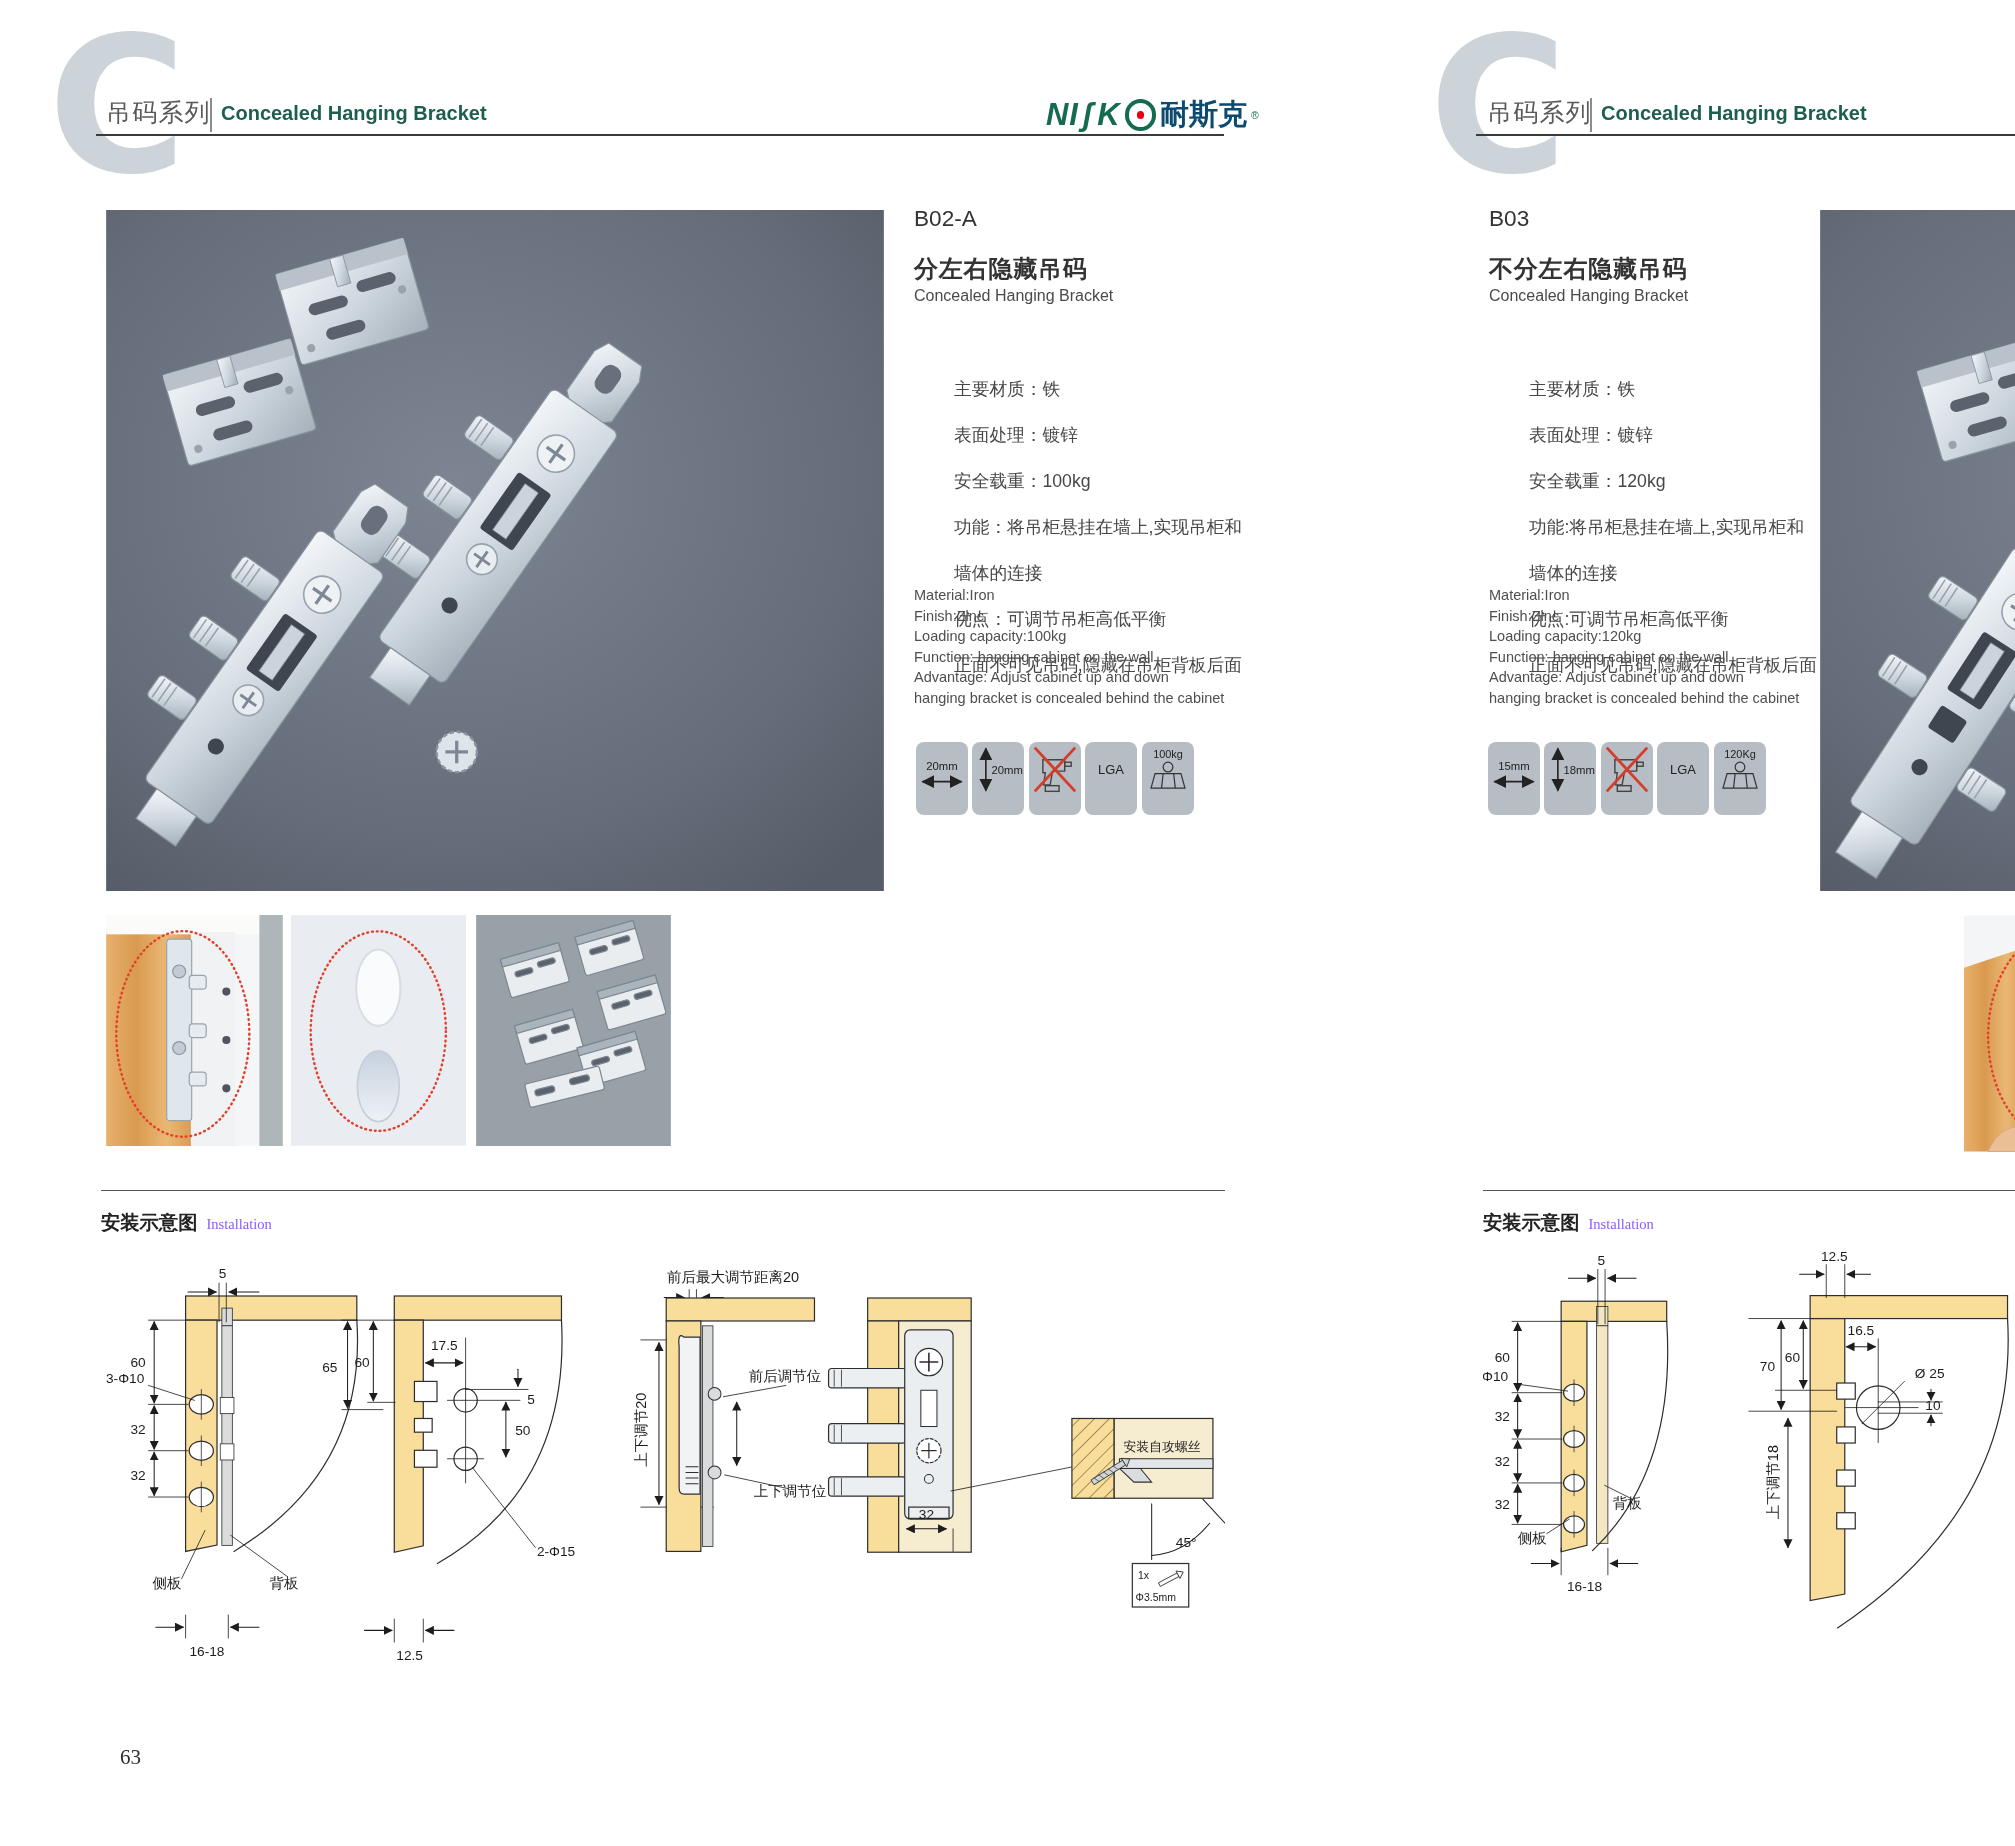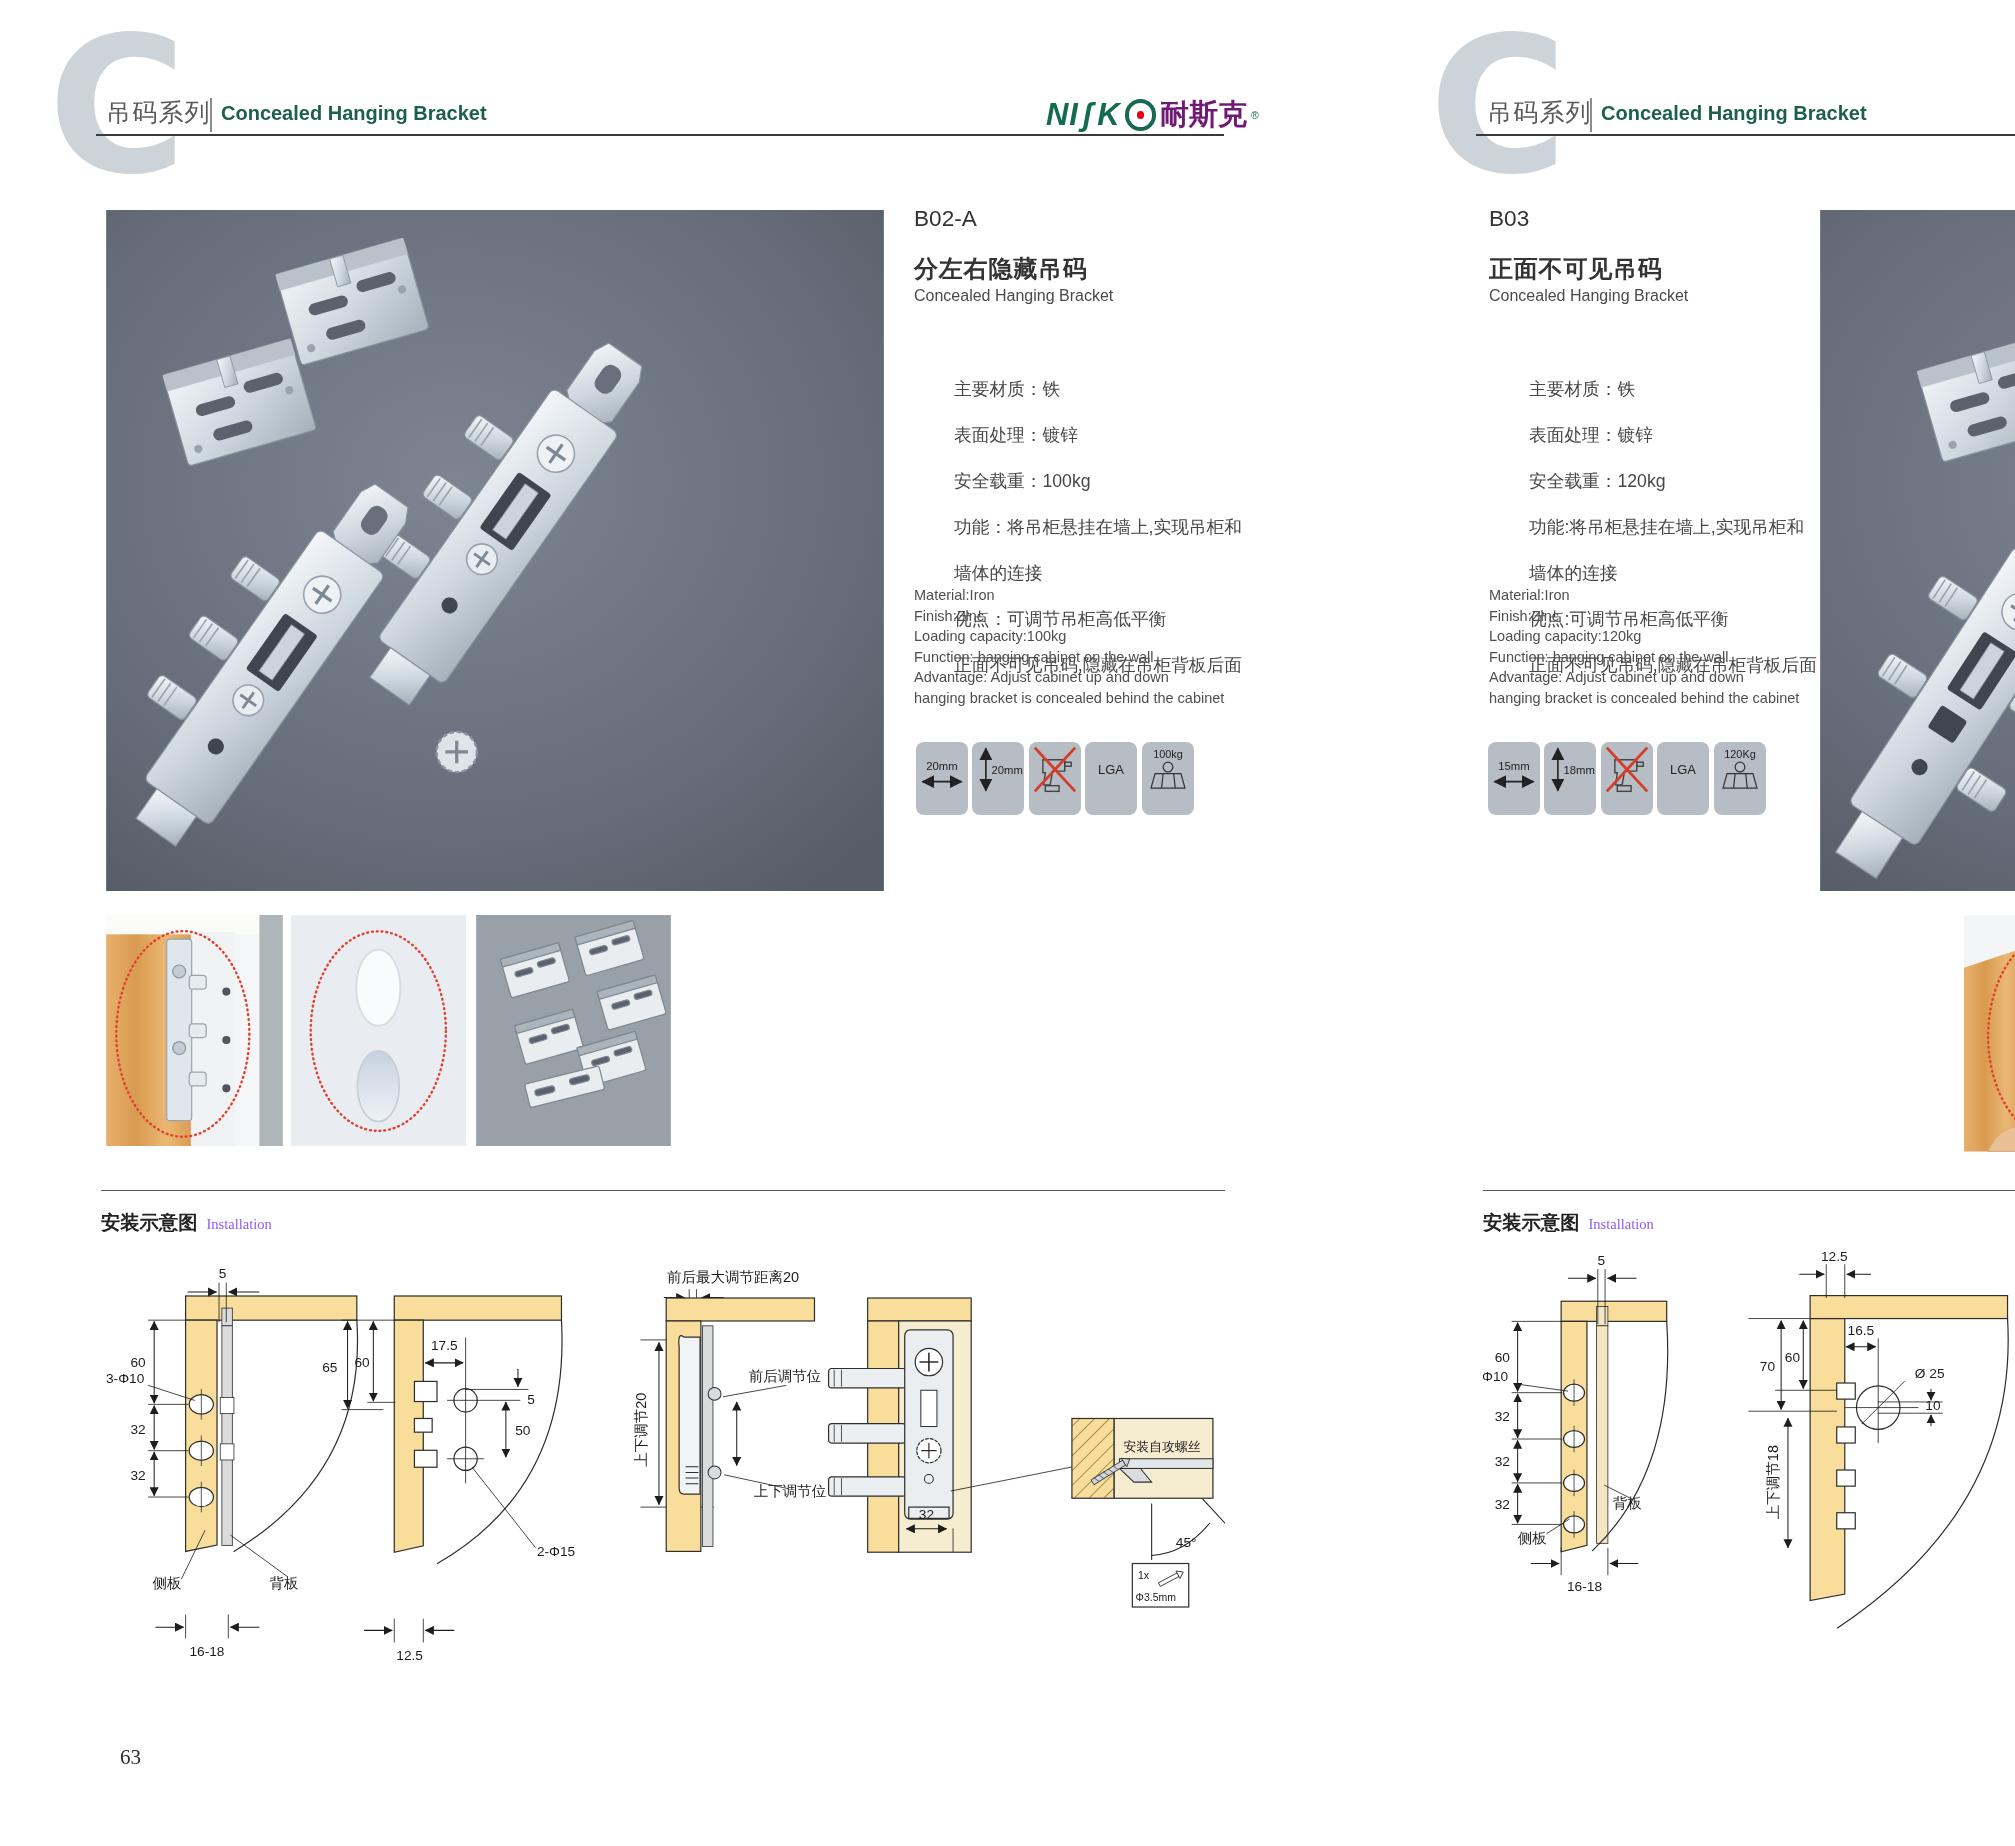--- a/index.html
+++ b/index.html
@@ -10,21 +10,21 @@
   
   .clogo{font-family:"DejaVu Sans",sans-serif;font-weight:bold;font-size:189px;line-height:189px;color:#cdd4d9;}
   .series-cn{font-size:25px;font-weight:normal;color:#57595c;letter-spacing:1.2px;}
   .series-en{font-size:20px;font-weight:bold;color:#1d5f4e;}
   .vbar{width:1.6px;height:34px;background:#8a8d90;}
   .hrule{height:1.6px;background:#3b3b3b;}
   .brand{display:flex;align-items:center;gap:4px;}
   .brand-latin{font-size:31px;font-weight:bold;color:#156b52;letter-spacing:0.8px;font-style:italic;}
   .brand-o{width:23.4px;height:23.4px;border:4.8px solid #156b52;border-radius:50%;display:flex;align-items:center;justify-content:center;}
   .brand-dot{width:7.3px;height:7.3px;border-radius:50%;background:#e60012;}
-  .brand-cn{font-size:29px;font-weight:bold;color:#701a75;}
+  .brand-cn{font-size:29px;font-weight:bold;color:#0c4a6e;}
   .brand-reg{font-size:10.5px;color:#156b52;vertical-align:top;}
   
   .pcode{font-size:22.6px;font-weight:500;color:#333;}
   .pname-cn{font-size:24px;font-weight:bold;color:#333;letter-spacing:0.8px;}
   .pname-en{font-size:16px;color:#4a4a4a;}
   .specs-cn{font-size:17.7px;color:#474747;line-height:23px;white-space:pre-line;margin-left:40px;}
   .specs-en{font-size:14.5px;color:#4f4f4f;line-height:20.6px;}
   
   .badges{display:flex;gap:4.4px;}
   .badge{width:52px;height:73px;background:#b7bdc4;border-radius:8px;position:relative;flex:none;}
@@ -431,21 +431,21 @@
   <div class="page" style="left:1352px;width:1352px;">
 
     <div class="abs clogo" style="left:77px;top:12px;">C</div>
     <div class="abs series-cn" style="left:135px;top:96px;">吊码系列</div>
     <div class="abs vbar" style="left:238px;top:98px;"></div>
     <div class="abs series-en" style="left:249px;top:102px;">Concealed Hanging Bracket</div>
 
     <div class="abs hrule" style="left:124px;top:134px;width:1128px;"></div>
 
     <div class="abs pcode" style="left:137px;top:206px;">B03</div>
-    <div class="abs pname-cn" style="left:137px;top:253px;">正面不可见吊码</div>
+    <div class="abs pname-cn" style="left:137px;top:253px;">不分左右隐藏吊码</div>
     <div class="abs pname-en" style="left:137px;top:287px;">Concealed Hanging Bracket</div>
     <div class="abs specs-cn" style="left:137px;top:355px;width:355px;">
       <div>主要材质：铁</div>
       <div>表面处理：镀锌</div>
       <div>安全载重：120kg</div>
       <div>功能:将吊柜悬挂在墙上,实现吊柜和</div>
       <div>墙体的连接</div>
       <div>优点:可调节吊柜高低平衡</div>
       <div>正面不可见吊码,隐藏在吊柜背板后面</div>
     </div>

